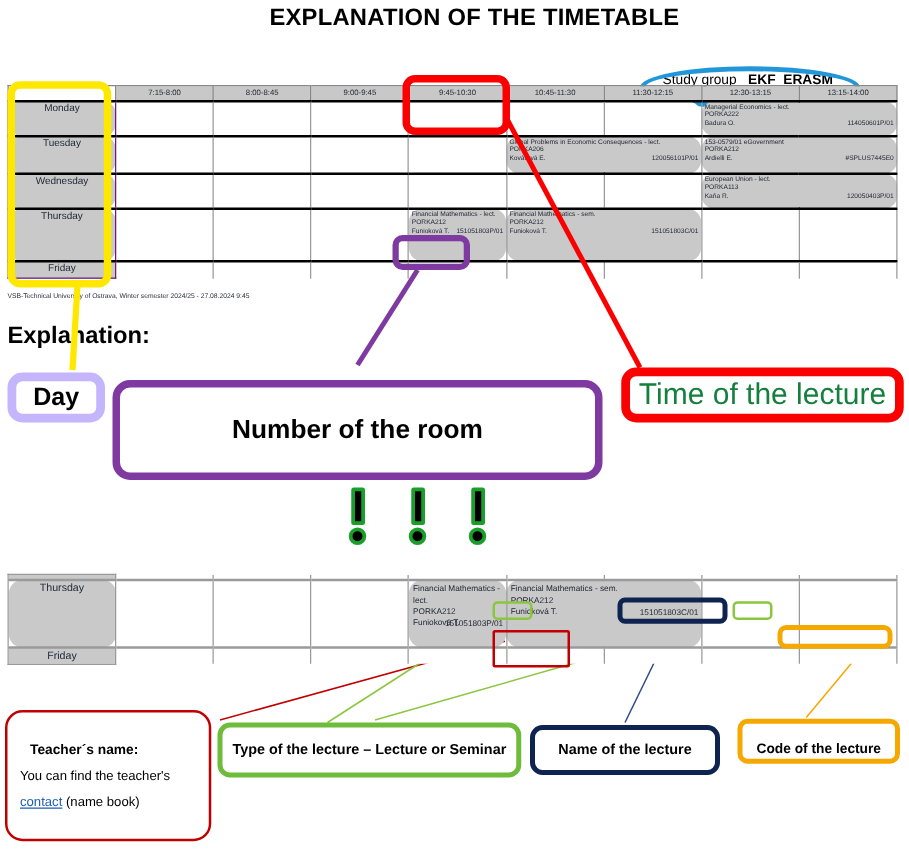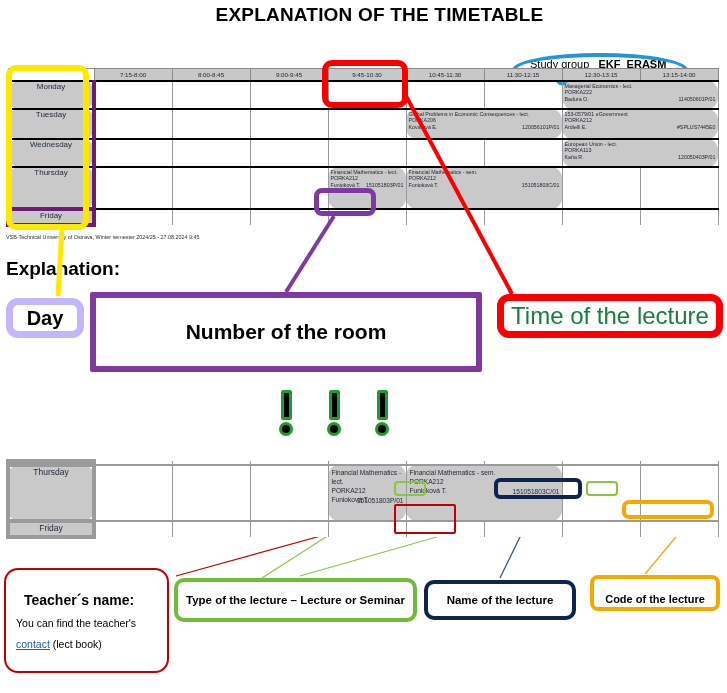--- a/index.html
+++ b/index.html
@@ -22,21 +22,21 @@
   table.tt td,table.tt th{padding:0;margin:0;vertical-align:top;}
   .daycol{width:86px;}
   .tcol{width:78px;}
   .hdr-blank{background:#ffffff;border:1px solid #888;height:11px;}
   .hdr{
     background:#c8c8c8;border:1px solid #8a8a8a;height:11px;
     text-align:center;font-size:6.2px;color:#1b2330;font-weight:normal;
     line-height:11px;letter-spacing:0px;
   }
   td.daycell{
-    background:#c9c9c9;border:4px solid #701a75;
+    background:#c9c9c9;border:1px solid #701a75;
     text-align:center;vertical-align:middle;
     font-size:8px;color:#202b3a;
   }
   td.slot{background:#ffffff;border-left:1px solid #9a9a9a;border-right:1px solid #9a9a9a;}
   td.slot.filled{background:#c9c9c9;}
   tr.dayrow{border-top:2px solid #000;border-bottom:2px solid #000;}
   tr.dayrow > td{border-top:2px solid #000;border-bottom:2px solid #000;border-radius:11px;}
   .ev{position:relative;padding:1px 1px 1px 2px;line-height:6.3px;font-size:5.3px;}
   .ev .ln{white-space:nowrap;overflow:visible;}
   .ev .code{position:absolute;right:2px;bottom:1px;font-size:5.3px;}
@@ -53,21 +53,21 @@
   .callout{
     background:#fff;border-radius:10px;display:flex;flex-direction:column;
     align-items:center;justify-content:center;text-align:center;
     box-sizing:border-box;
   }
   #box-day{
     left:6px;top:298px;width:78px;height:40px;border:7px solid #c4b5fd;border-radius:12px;
   }
   #box-day .t{font-size:20px;font-weight:bold;color:#000;}
   #box-room{
-    left:90px;top:292px;width:392px;height:80px;border:6px solid #7e3aa1;border-radius:2px;
+    left:90px;top:304px;width:392px;height:80px;border:6px solid #7e3aa1;border-radius:14px;
     justify-content:center;gap:6px;
   }
   #box-room .t{font-size:21px;font-weight:bold;color:#000;}
   #box-room .s{font-size:10.5px;font-weight:bold;color:#000;}
   #box-time{
     left:497px;top:294px;width:226px;height:44px;border:7px solid #fb0000;border-radius:12px;
   }
   #box-time .t{font-size:24px;font-weight:normal;color:#15803d;}
 
   
@@ -93,21 +93,21 @@
   #tt-bot .ev .code{font-size:6.6px;}
 
   
   .ring{position:absolute;border-radius:4px;box-sizing:border-box;}
 
   
   #lg-teacher{
     left:4px;top:568px;width:165px;height:105px;border:2px solid #c00000;border-radius:14px;
     align-items:flex-start;justify-content:center;padding:6px 10px;gap:9px;text-align:left;
   }
-  #lg-teacher .l1{font-size:14px;font-weight:bold;color:#000;padding-left:8px;}
+  #lg-teacher .l1{font-size:11px;font-weight:bold;color:#000;padding-left:8px;}
   #lg-teacher .l2{font-size:10.5px;color:#000;}
   #lg-teacher .l3{font-size:10.5px;color:#000;}
   #lg-teacher .l3 a{color:#1e5fb4;text-decoration:underline;}
   #lg-type{
     left:174px;top:578px;width:243px;height:44px;border:4px solid #6fbb3b;border-radius:10px;
   }
   #lg-type .t{font-size:11.5px;font-weight:bold;color:#000;}
   #lg-name{
     left:424px;top:580px;width:152px;height:40px;border:4px solid #0f2350;border-radius:10px;
   }
@@ -393,21 +393,21 @@
 
 <div class="abs ring" style="left:394px;top:481px;width:32px;height:15px;border:2px solid #8cc63f;"></div>
 <div class="abs ring" style="left:394px;top:504px;width:62px;height:30px;border:2px solid #c00000;border-radius:2px;"></div>
 <div class="abs ring" style="left:494px;top:478px;width:88px;height:21px;border:4px solid #0f2350;border-radius:6px;"></div>
 <div class="abs ring" style="left:586px;top:481px;width:32px;height:15px;border:2px solid #8cc63f;"></div>
 <div class="abs ring" style="left:622px;top:500px;width:92px;height:19px;border:4px solid #f5a800;border-radius:7px;"></div>
 
 <div class="abs callout" id="lg-teacher">
   <div class="l1">Teacher´s name:</div>
   <div class="l2">You can find the teacher's</div>
-  <div class="l3"><a href="#">contact</a><span> (lect book)</span></div>
+  <div class="l3"><a href="#">contact</a><span> (name book)</span></div>
 </div>
 
 <div class="abs callout" id="lg-type">
   <div class="t">Type of the lecture – Lecture or Seminar</div>
 </div>
 
 <div class="abs callout" id="lg-name">
   <div class="t">Name of the lecture</div>
 </div>
 

